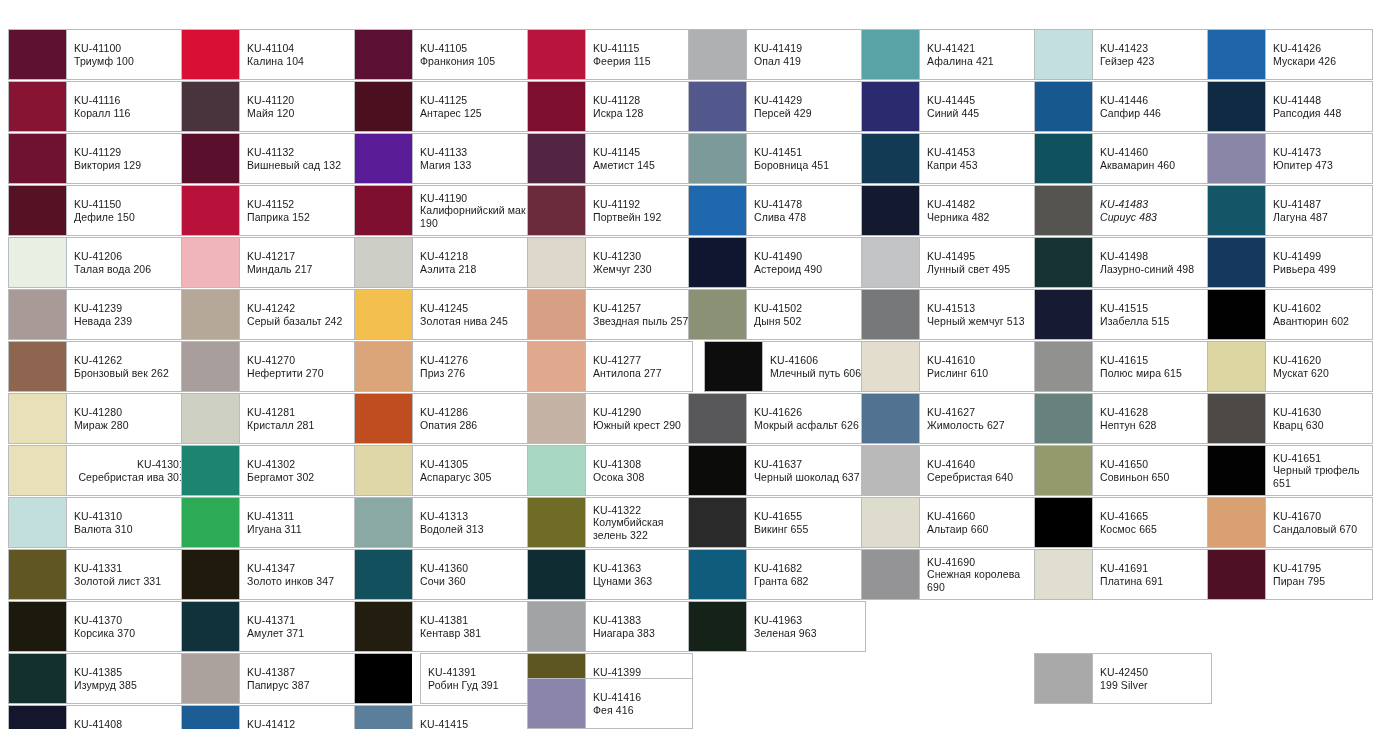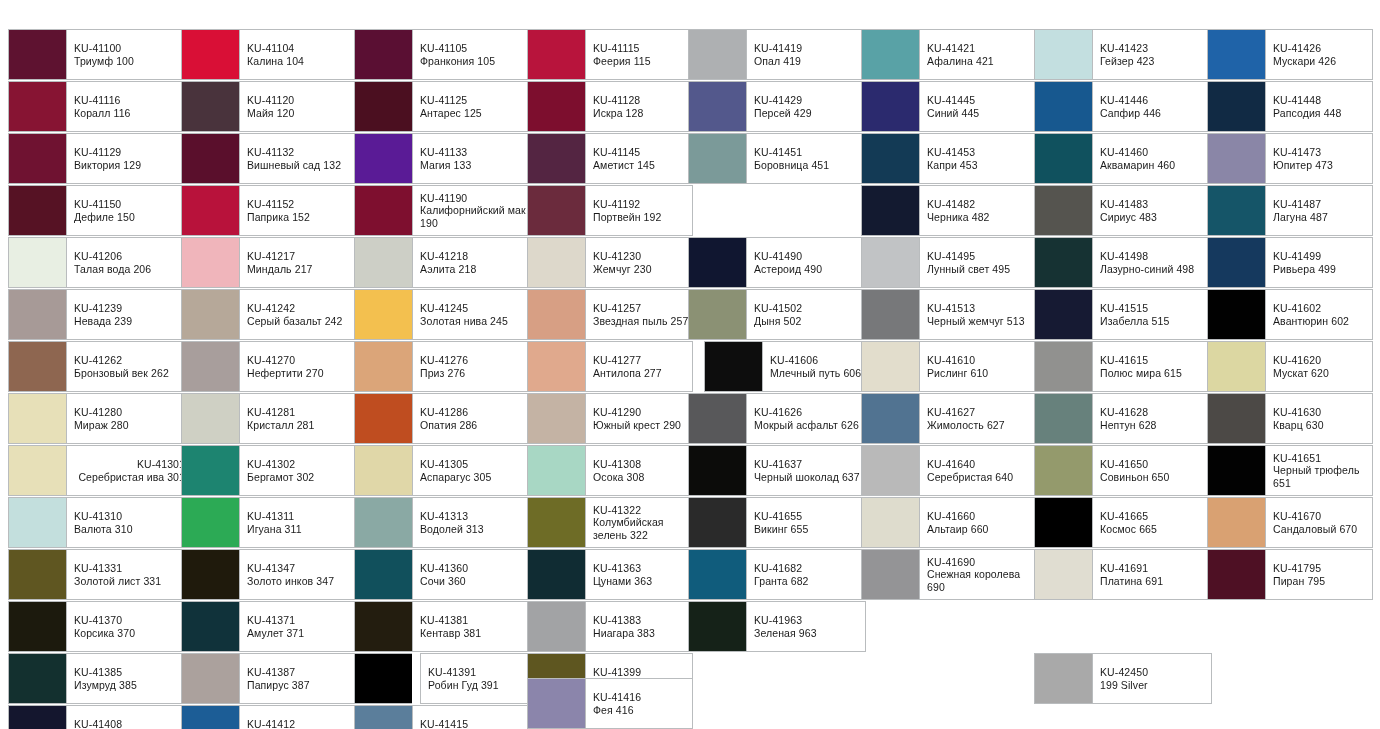--- a/index.html
+++ b/index.html
@@ -250,28 +250,35 @@
         <div class="cname">Калифорнийский мак 190</div>
       </div>
     </div>
     <div class="swatch-cell" style="left: 527px; top: 158px; width: 166px;">
       <div class="chip" style="background: rgb(107, 43, 61); flex-basis: 58px; width: 58px;"></div>
       <div class="label-box">
         <div class="code">KU-41192</div>
         <div class="cname">Портвейн 192</div>
       </div>
     </div>
+    <div class="swatch-cell" style="left: 688px; top: 158px; width: 178px;">
+      <div class="chip" style="background: rgb(31, 104, 173); flex-basis: 58px; width: 58px;"></div>
+      <div class="label-box">
+        <div class="code">KU-41478</div>
+        <div class="cname">Слива 478</div>
+      </div>
+    </div>
     <div class="swatch-cell" style="left: 861px; top: 158px; width: 178px;">
       <div class="chip" style="background: rgb(19, 26, 48); flex-basis: 58px; width: 58px;"></div>
       <div class="label-box">
         <div class="code">KU-41482</div>
         <div class="cname">Черника 482</div>
       </div>
     </div>
-    <div class="swatch-cell" style="left: 1034px; top: 158px; width: 178px;">
+    <div class="swatch-cell" style="left: 1034px; top: 158px; width: 178px; font-style: italic;">
       <div class="chip" style="background: rgb(85, 84, 79); flex-basis: 58px; width: 58px;"></div>
       <div class="label-box">
         <div class="code">KU-41483</div>
         <div class="cname">Сириус 483</div>
       </div>
     </div>
     <div class="swatch-cell" style="left: 1207px; top: 158px; width: 166px;">
       <div class="chip" style="background: rgb(21, 85, 104); flex-basis: 58px; width: 58px;"></div>
       <div class="label-box">
         <div class="code">KU-41487</div>

